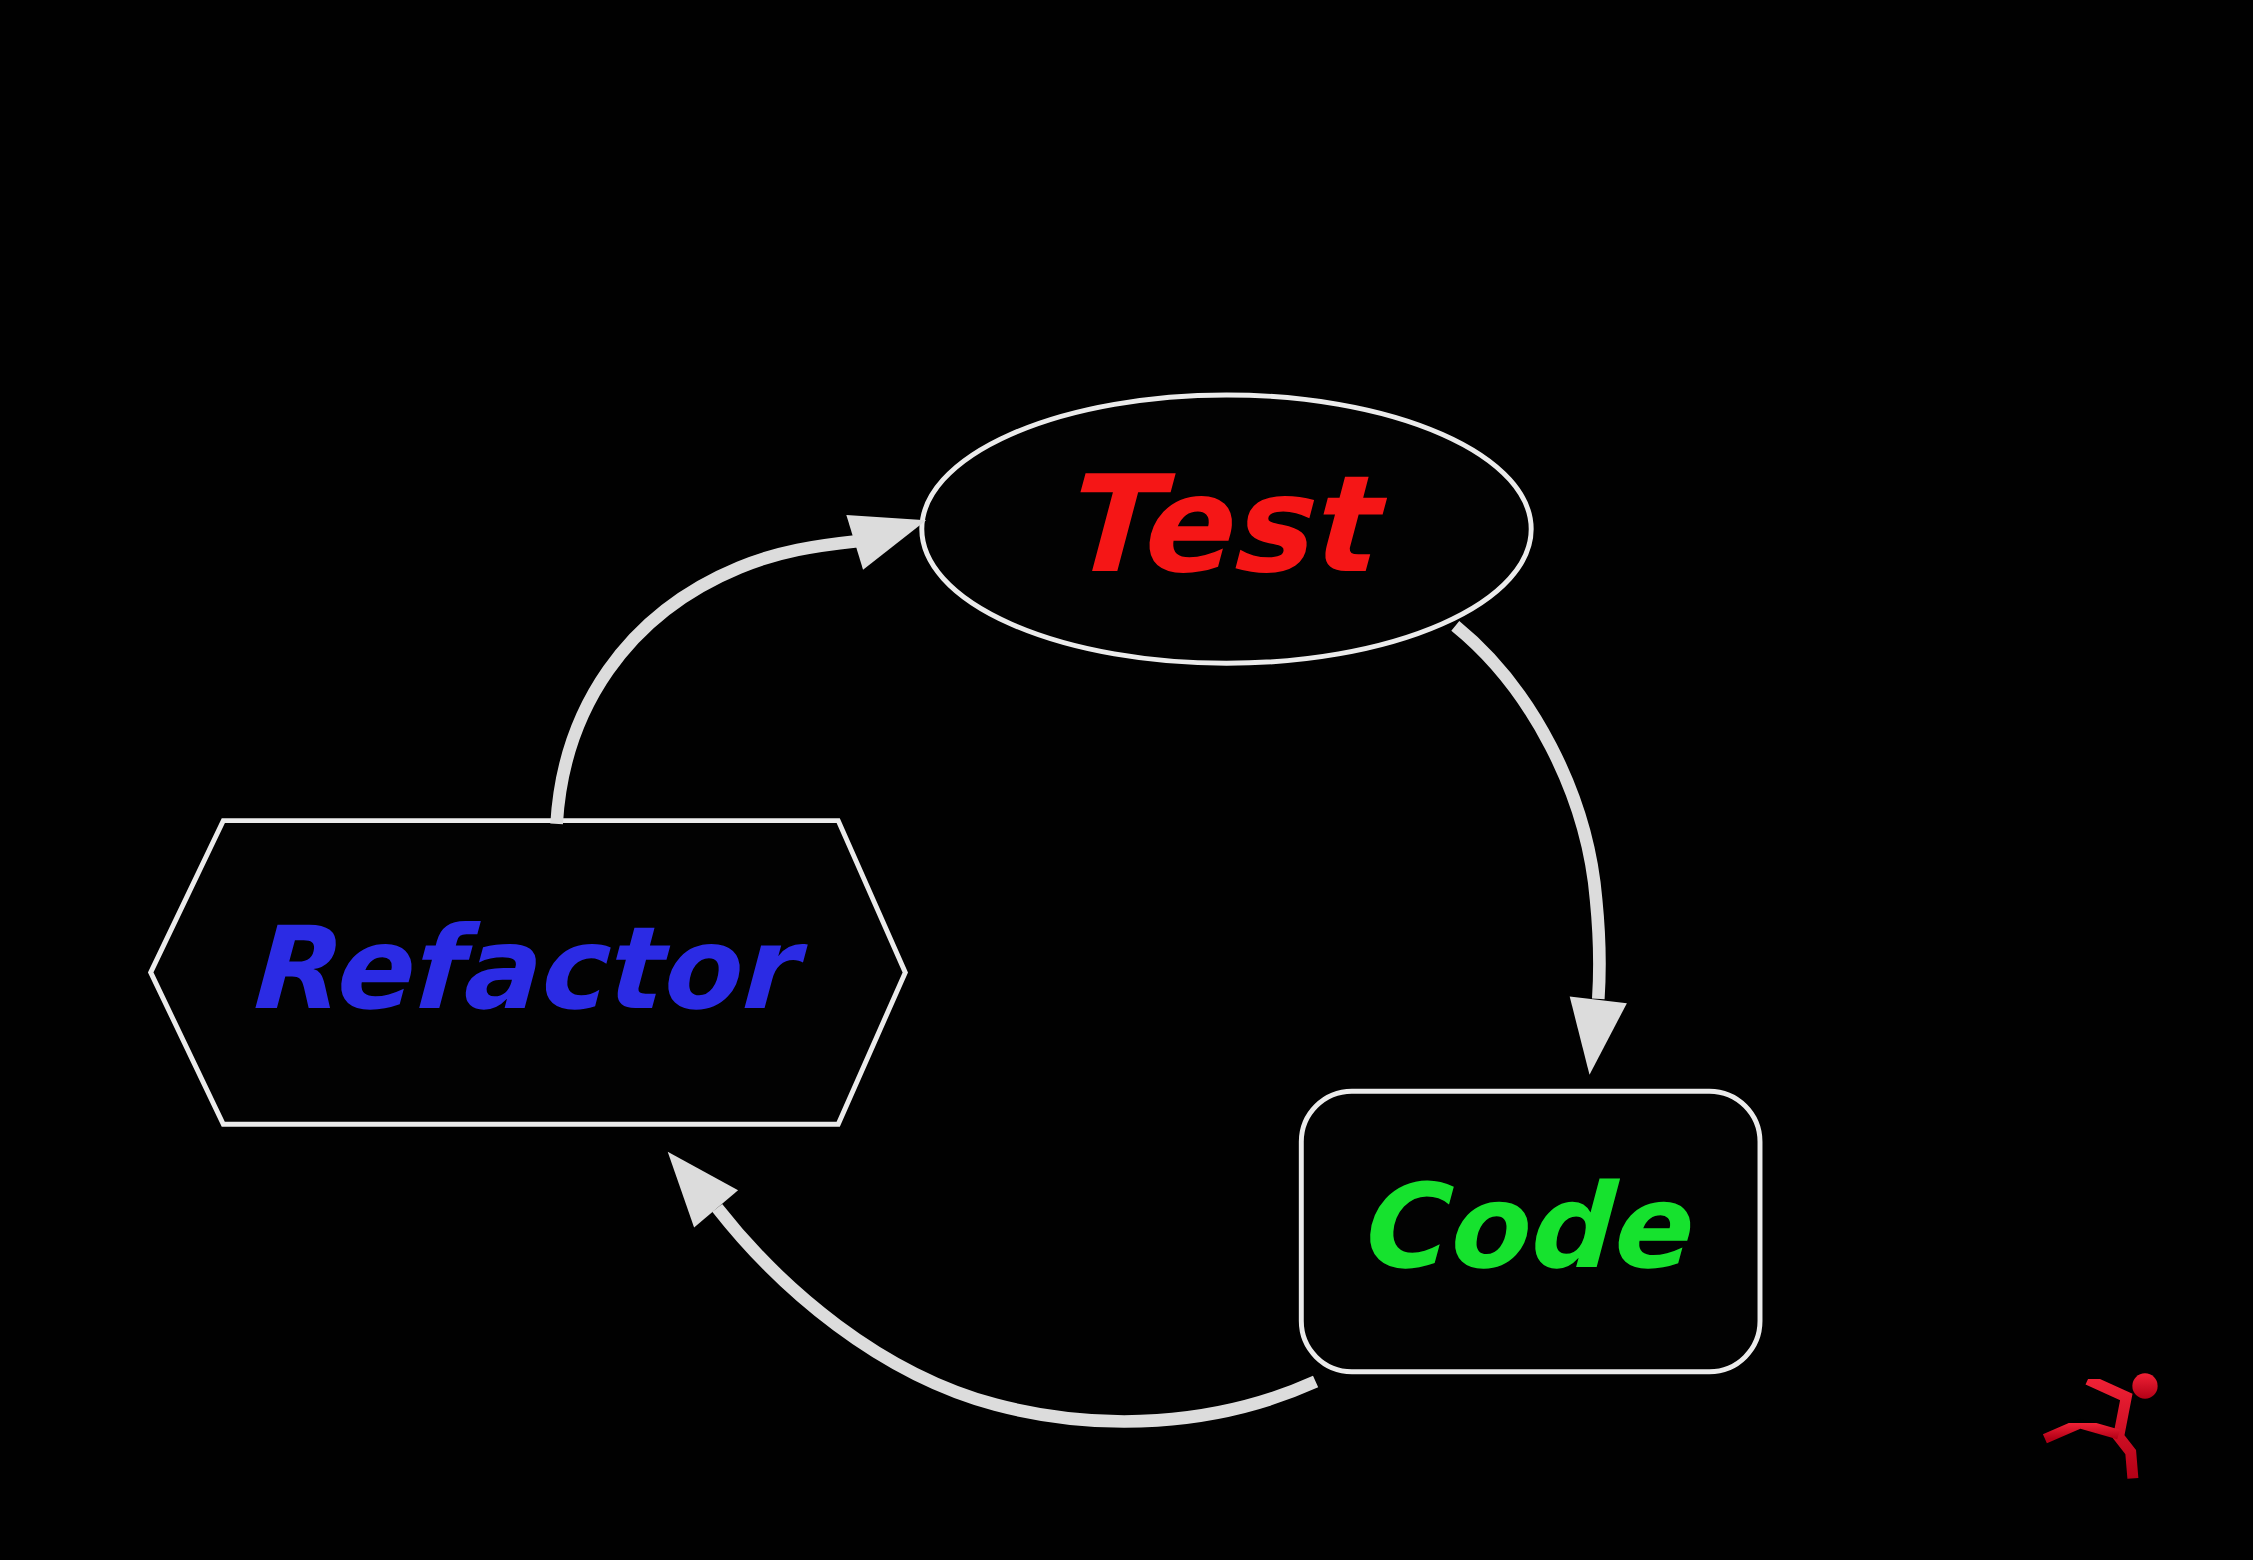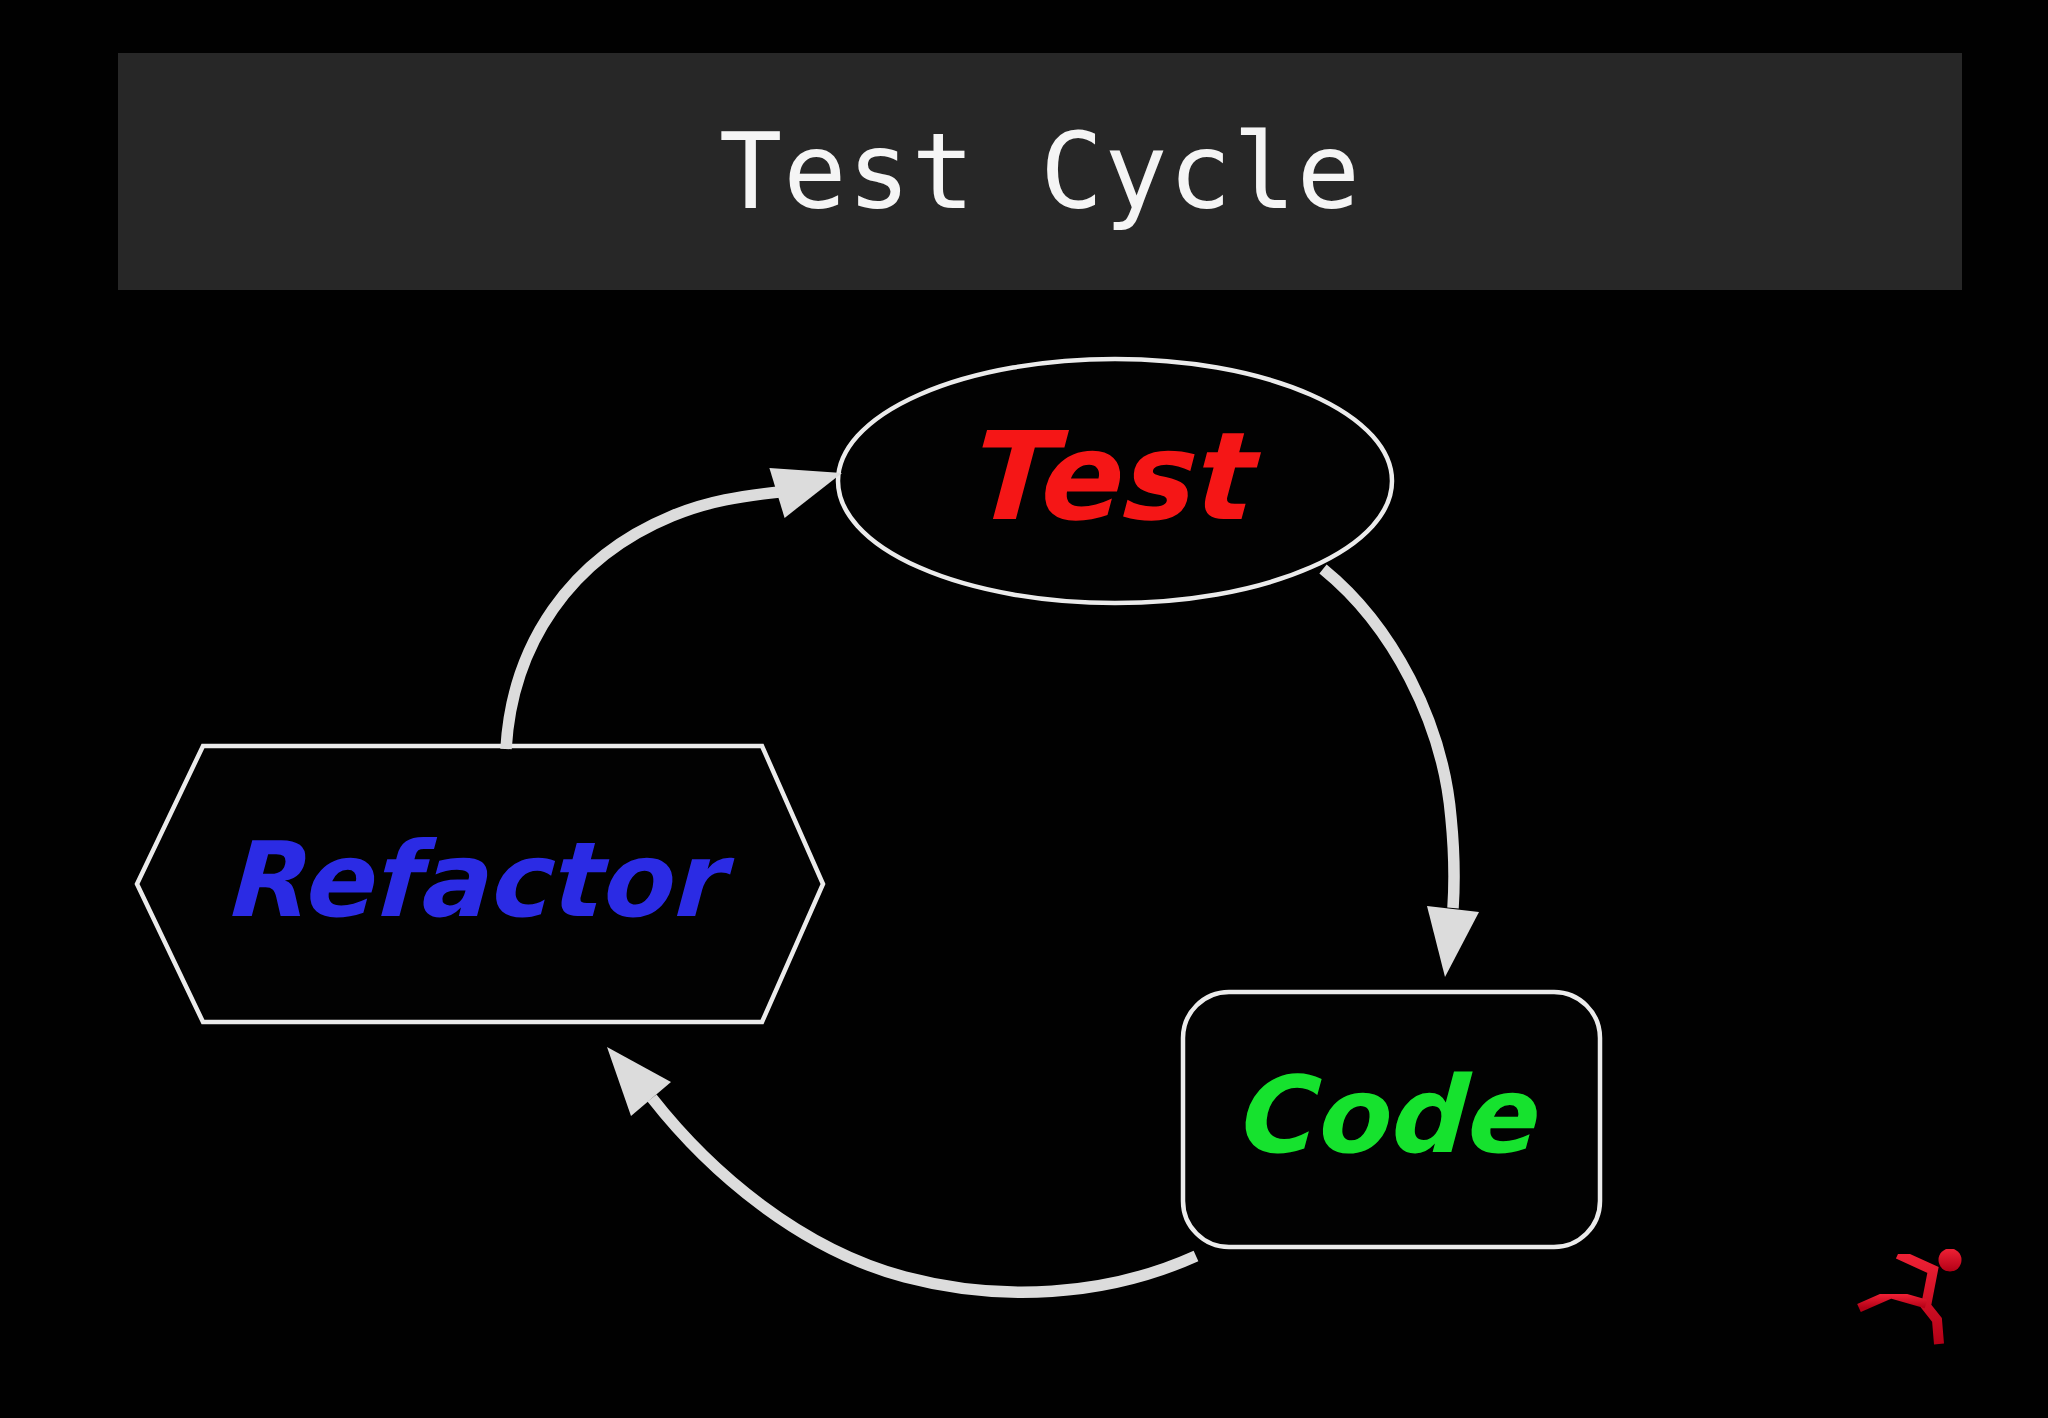--- a/index.html
+++ b/index.html
@@ -46,23 +46,20 @@
     font-size:106px;color:#16e22e;
   }
   
   #logo-box{position:absolute;left:1851px;top:1236px;width:114px;height:118px;}
 </style>
 </head>
 <body>
 
 <div id="stage">
 
-  <div id="title-bar">
-    <h1 id="slide-title">Test Cycle</h1>
-  </div>
 
   <svg id="diagram-svg" width="2048" height="1418" viewBox="0 0 2048 1418">
 
     <ellipse cx="1115" cy="481" rx="277" ry="122" fill="#020202" stroke="#ebebeb" stroke-width="4.5"></ellipse>
 
     <polygon points="137,884 203,746 762,746 823,884 762,1022 203,1022" fill="#020202" stroke="#ebebeb" stroke-width="4.5"></polygon>
 
     <rect x="1183" y="992" width="417" height="255" rx="46" ry="46" fill="#020202" stroke="#ebebeb" stroke-width="4.5"></rect>
 
     <g>

